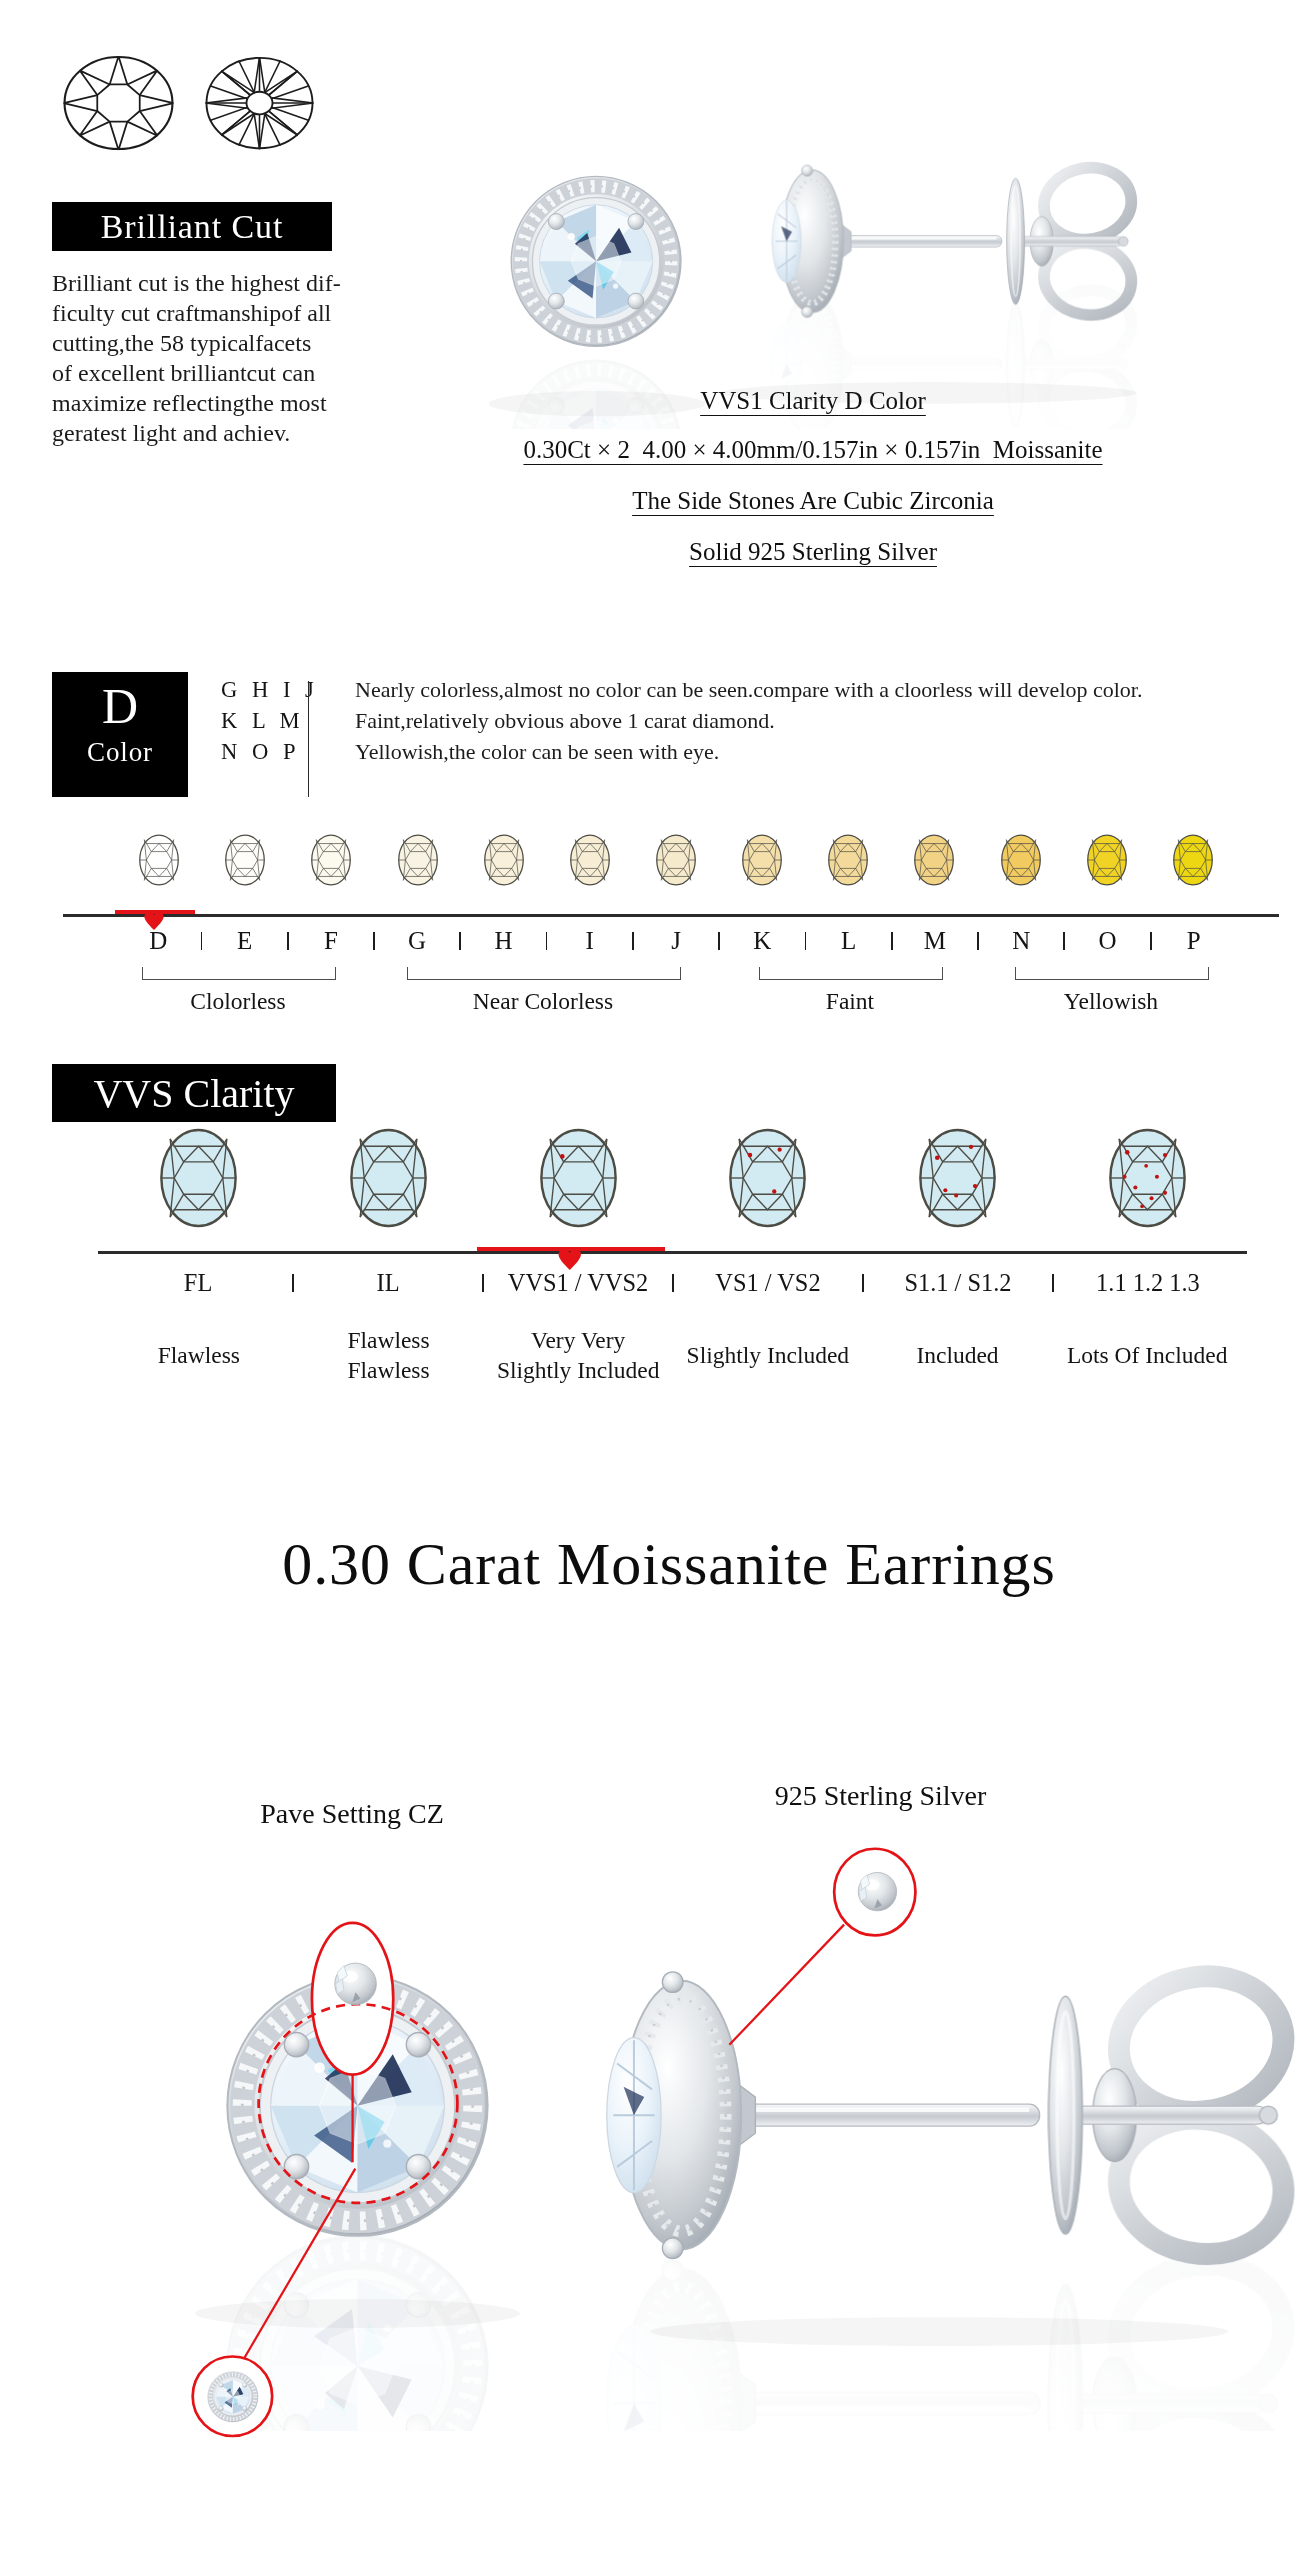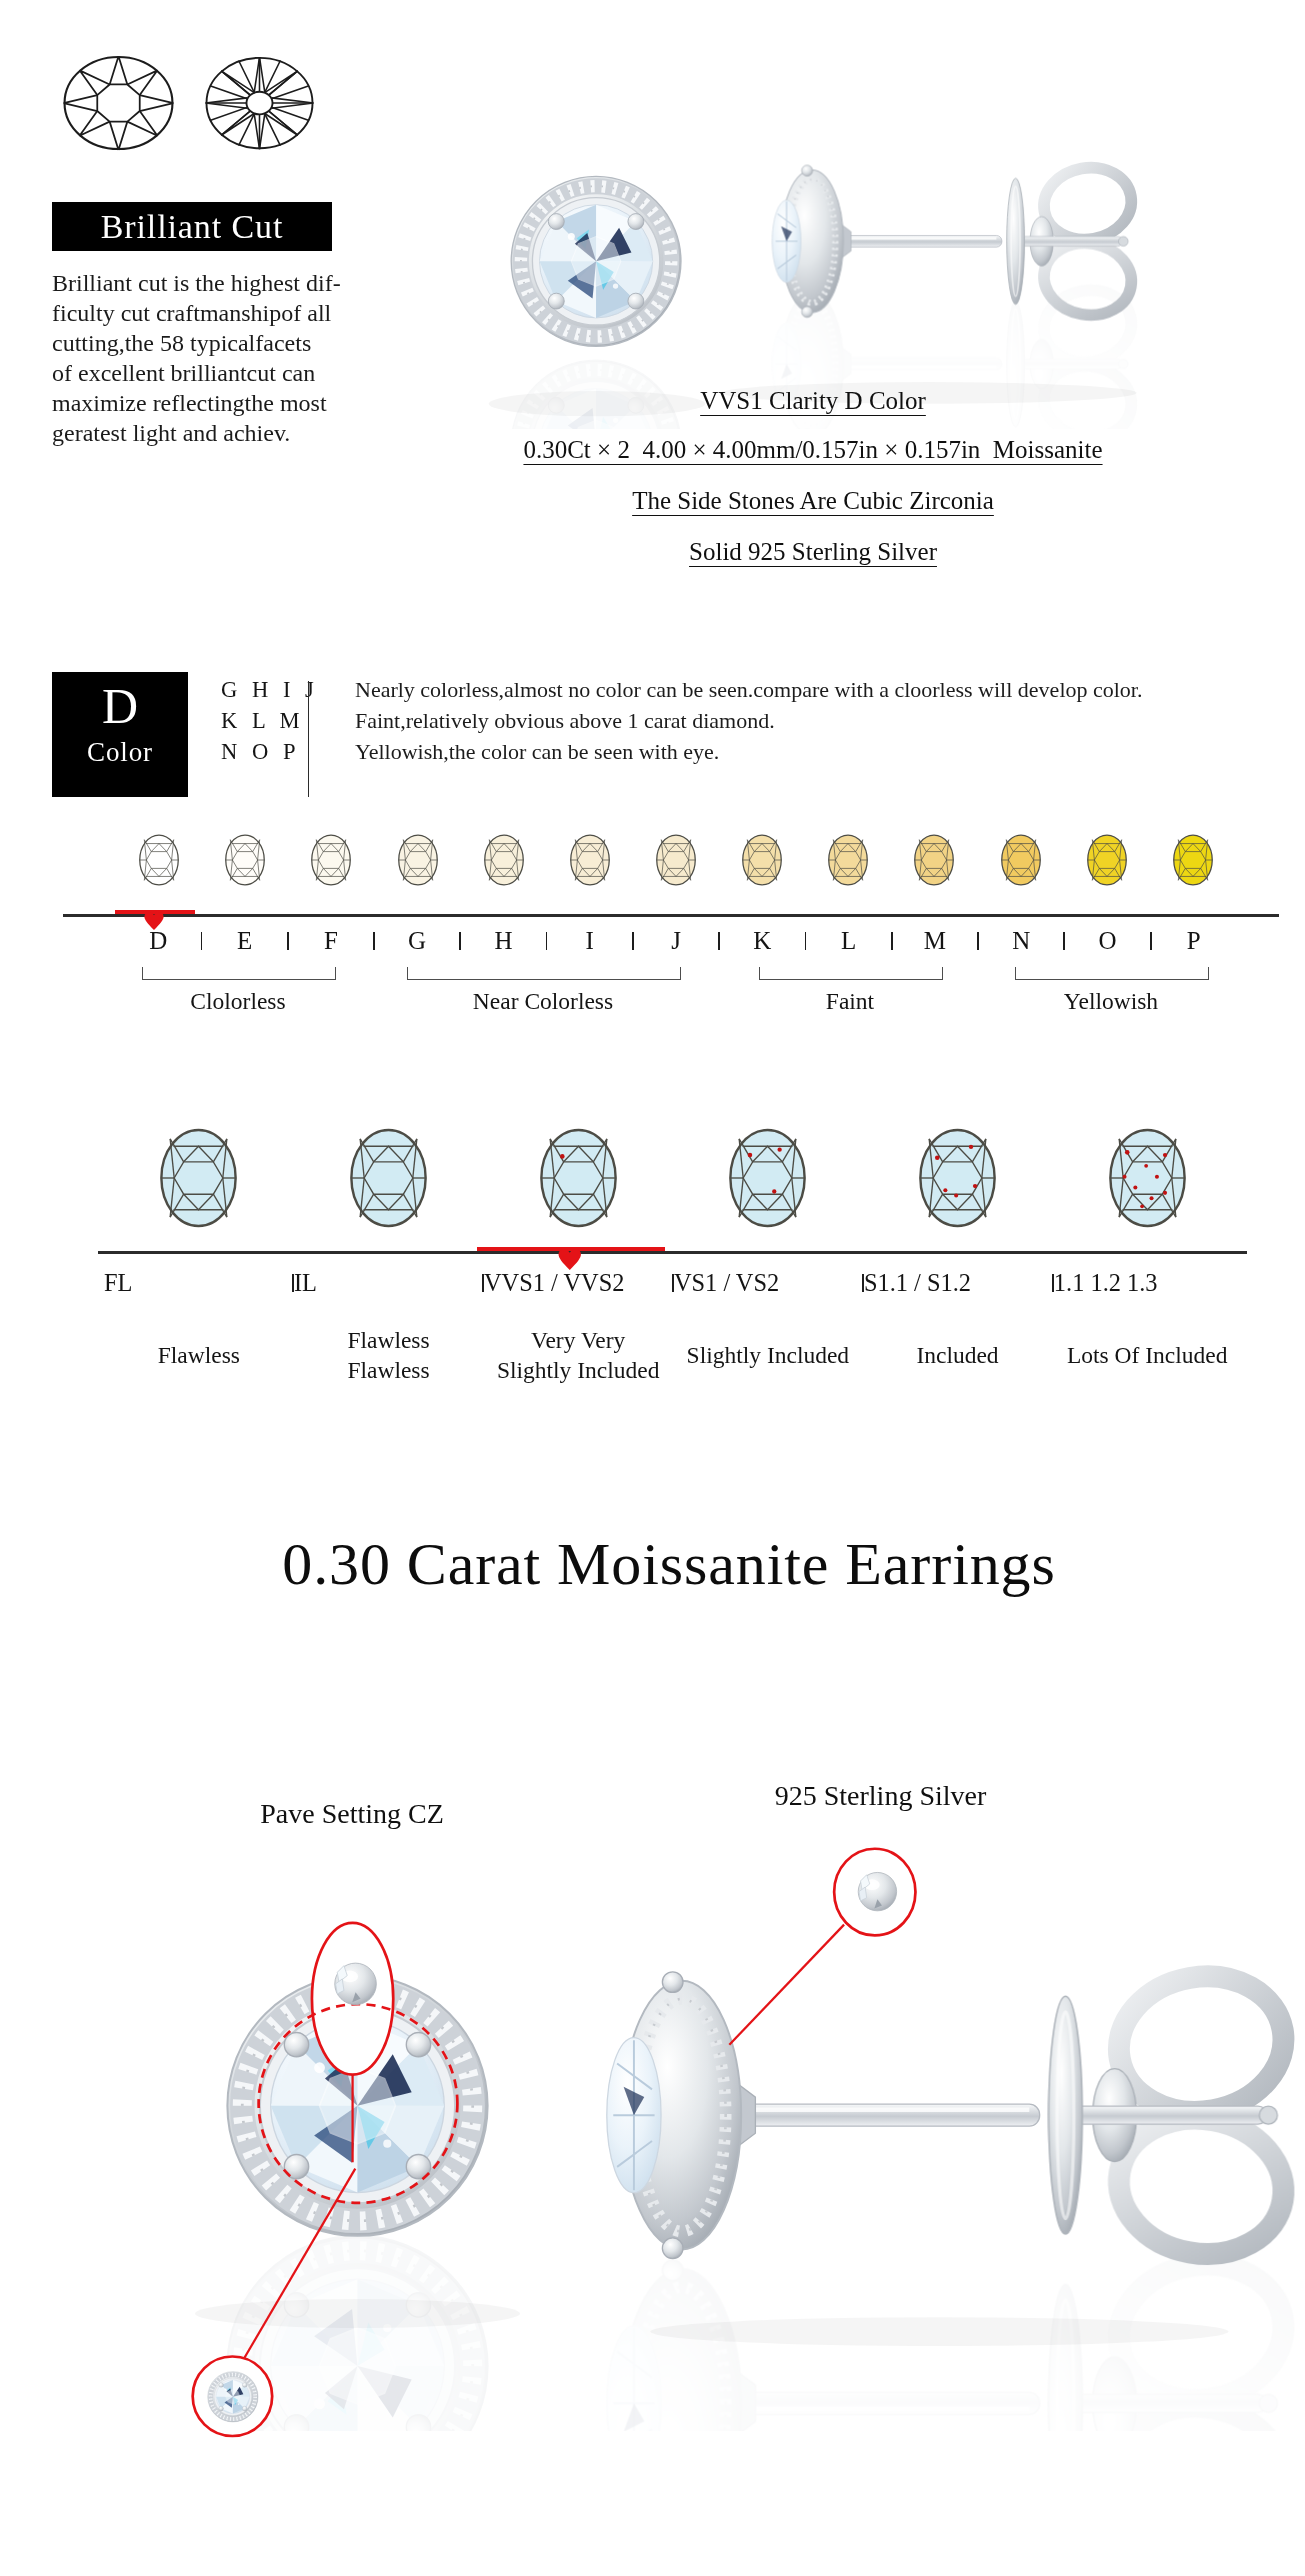--- a/index.html
+++ b/index.html
@@ -45,21 +45,21 @@
   .bar{width:1.8px;height:18px;background:#1d1d1d;}
   .bk{position:absolute;top:967px;height:11.7px;border:1.8px solid #4d4d4d;border-top:none;}
   .bk1{left:142px;width:192px;} .bk2{left:407px;width:272px;}
   .bk3{left:759px;width:182px;} .bk4{left:1015px;width:192px;}
   .gl{position:absolute;top:988px;text-align:center;font-size:23.5px;}
   .gl1{left:142px;width:192px;} .gl2{left:407px;width:272px;}
   .gl3{left:759px;width:182px;} .gl4{left:1015px;width:192px;}
   .clRow{left:104px;top:1126px;width:1138px;display:flex;}
   .clcell{flex:1;display:flex;justify-content:center;}
   .grRow{left:104px;top:1269px;width:1138px;display:flex;align-items:center;font-size:24.4px;}
-  .grRow .lt{flex:1;white-space:nowrap;}
+  .grRow .lt{flex:1;text-align:center;white-space:nowrap;}
   .deRow{left:104px;top:1321px;width:1138px;display:flex;align-items:center;font-size:23.5px;line-height:30px;text-align:center;min-height:67px;}
   .deRow .dc{flex:1;}
   .deRow .ln{display:block;}
   .headline{left:0;top:1530px;width:1306px;text-align:center;font-size:60px;letter-spacing:0.9px;color:#0d0d0d;padding-left:16px;}
   .lbl{position:absolute;text-align:center;font-size:28px;color:#101010;}
   .lblPave{left:194px;top:1798px;width:316px;}
   .lblSilver{left:709px;top:1780px;width:343px;}
   .lblMoiss{left:70px;top:2465px;width:321px;}
 </style>
 </head>
@@ -361,20 +361,23 @@
 
   <div class="bk bk1"></div>
   <div class="bk bk2"></div>
   <div class="bk bk3"></div>
   <div class="bk bk4"></div>
   <div class="gl gl1">Clolorless</div>
   <div class="gl gl2">Near Colorless</div>
   <div class="gl gl3">Faint</div>
   <div class="gl gl4">Yellowish</div>
 
+  <div class="banner banner2">
+    <span>VVS Clarity</span>
+  </div>
 
   <div class="abs clRow">
     <div class="clcell">
         <svg class="cd" viewBox="0 0 60 76">
           <use href="#gem" fill="#d2ebf3"></use>
         </svg>
       </div>
     <div class="clcell">
         <svg class="cd" viewBox="0 0 60 76">
           <use href="#gem" fill="#d2ebf3"></use>

